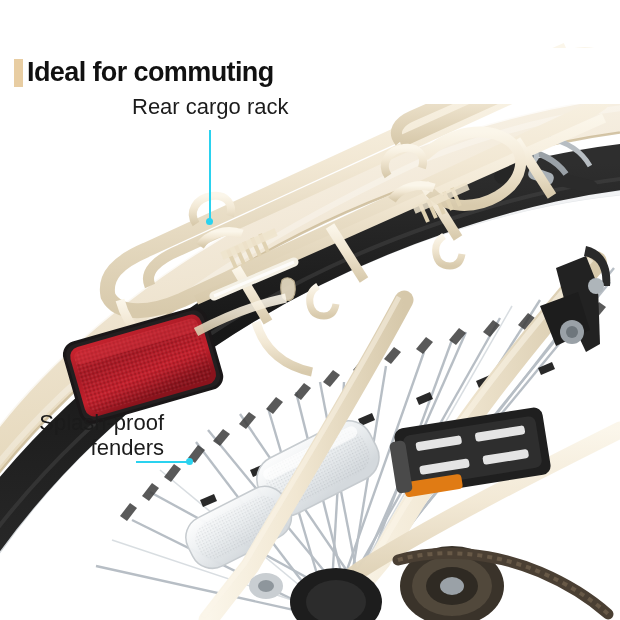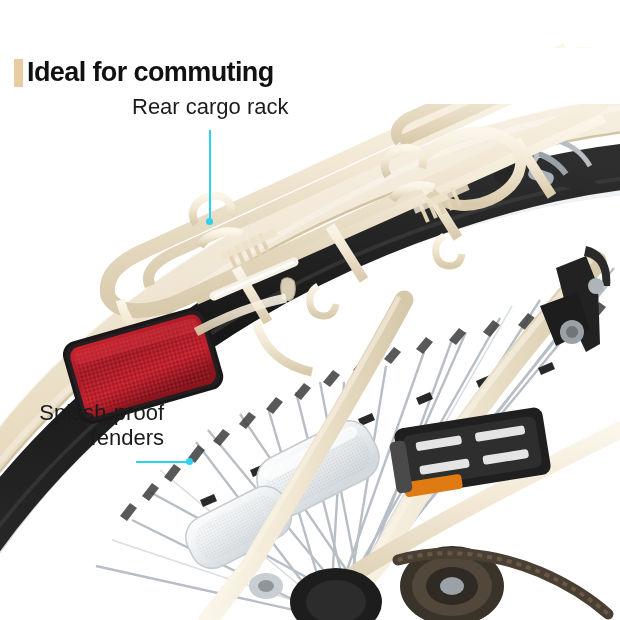--- a/index.html
+++ b/index.html
@@ -72,21 +72,21 @@
     font-weight: normal;
     white-space: pre;
     z-index: 60;
   }
   #callout-rack-text {
     left: 132px;
     top: 94px;
   }
   #callout-fender-text {
     left: 4px;
-    top: 400px;
+    top: 410px;
     width: 160px;
     text-align: right;
     white-space: pre-line;
   }
   .leader {
     position: absolute;
     z-index: 60;
   }
   #leader-rack {
     left: 209px;

